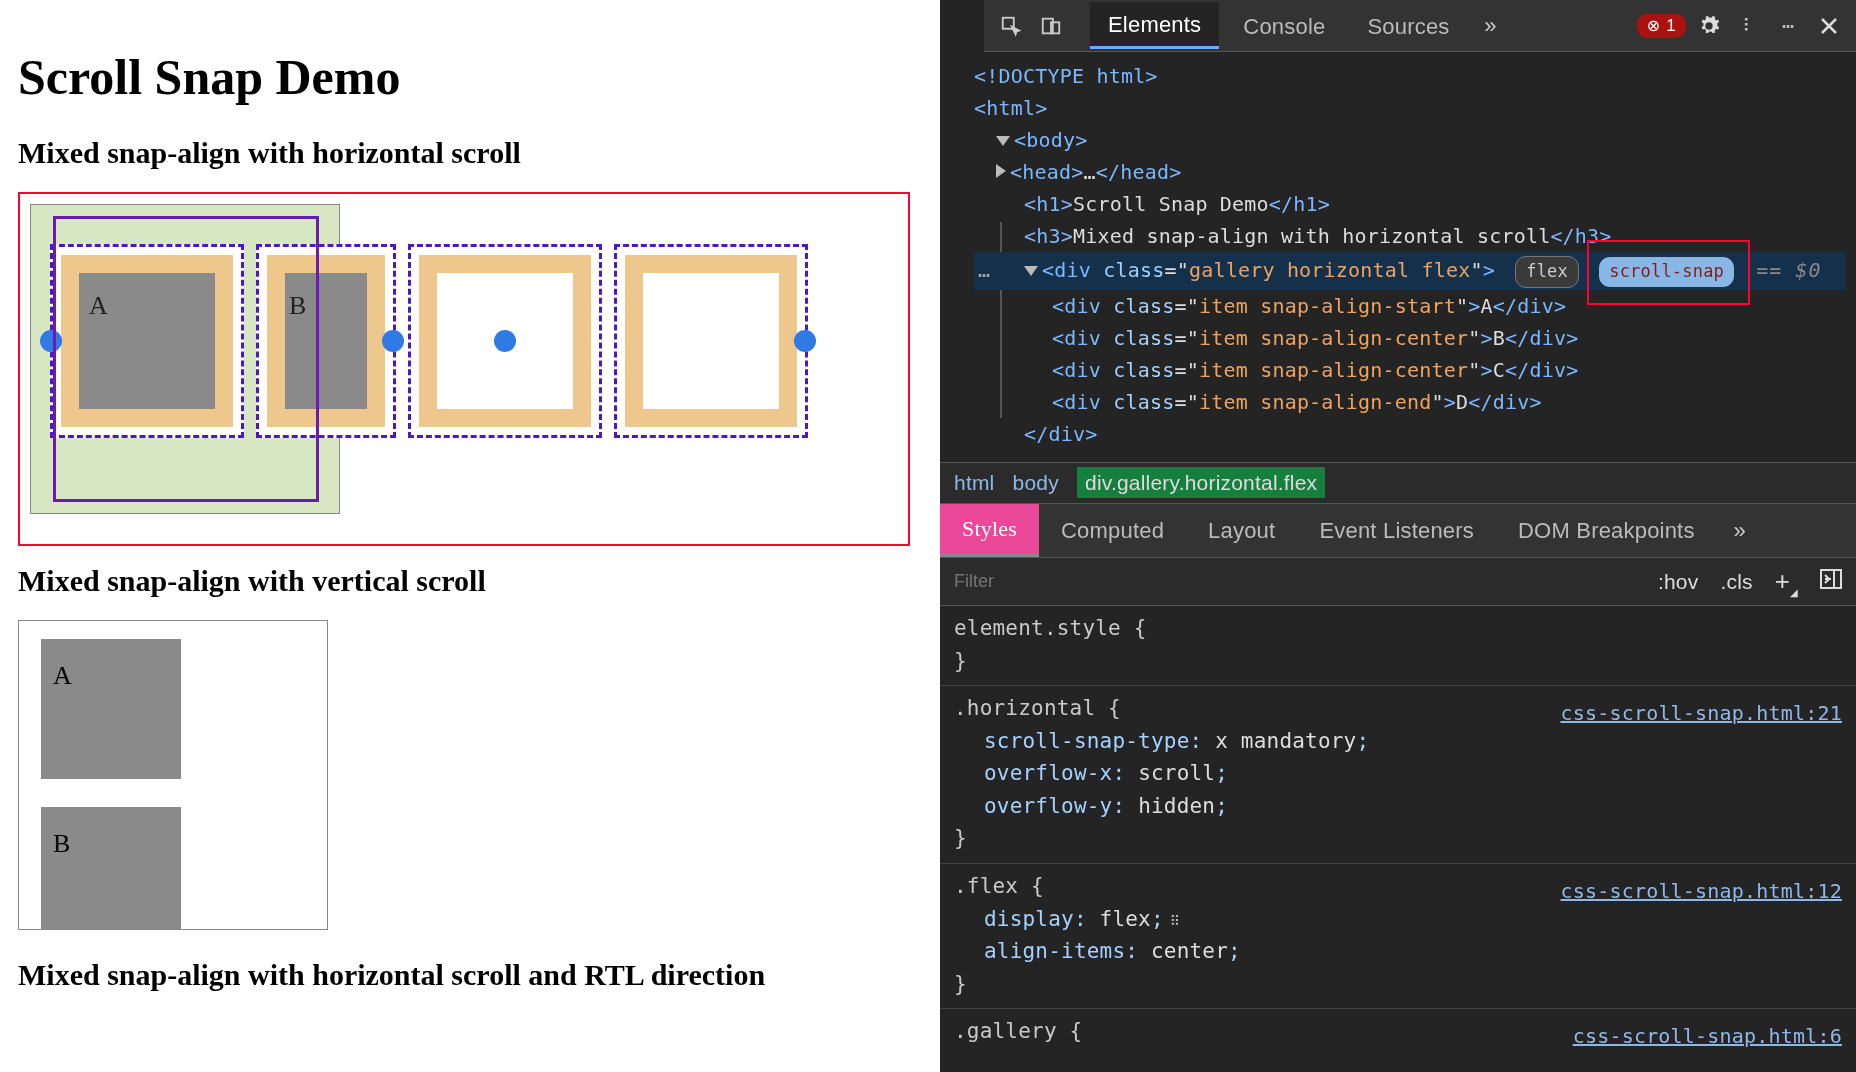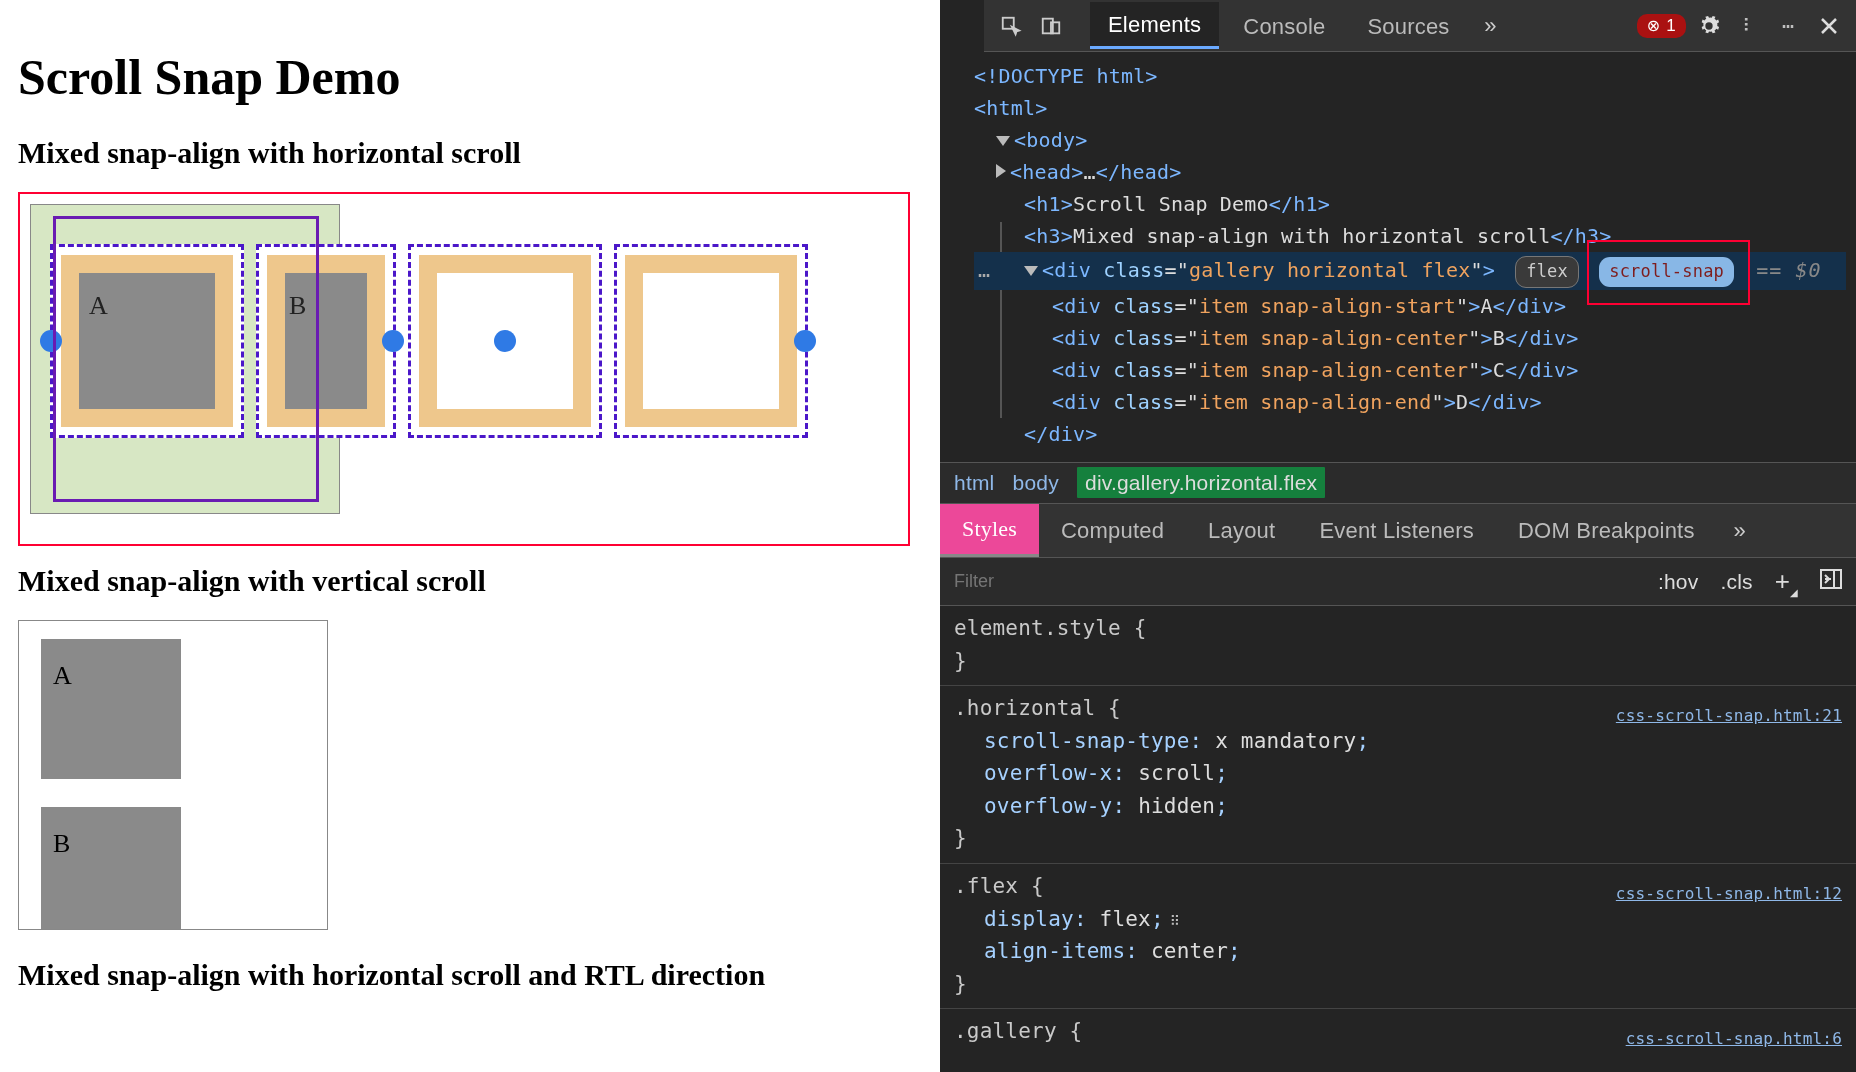--- a/index.html
+++ b/index.html
@@ -225,23 +225,23 @@
   .styles {
     flex:1; overflow:hidden;
     font-family: Menlo, monospace; font-size: 21px;
     line-height: 1.55;
   }
   .rule{ border-bottom:1px solid #444; padding: 6px 14px 8px 14px; position:relative;}
   .sel-css{ color:#c9c9c9;}
   .prop{ color:#a6d1ff; padding-left:30px;}
   .propv{ color:#ddd;}
   .srclink{
-    position:absolute; right:14px; top:18px;
+    position:absolute; right:14px; top:12px;
     color:#8fb8e8; text-decoration: underline;
-    font-size:16px;
+    font-size:20px;
   }
   .flexicon{ display:inline-block; font-size:14px; color:#bbb; margin-left:6px; letter-spacing:-2px;}
 
   .tri{display:inline-block;width:0;height:0;border-style:solid;vertical-align:1px;margin-right:4px;}
   .tri.r{border-width:7px 0 7px 10px;border-color:transparent transparent transparent #bbb;}
   .tri.d{border-width:10px 7px 0 7px;border-color:#bbb transparent transparent transparent;}
 </style>
 </head>
 <body>
 

